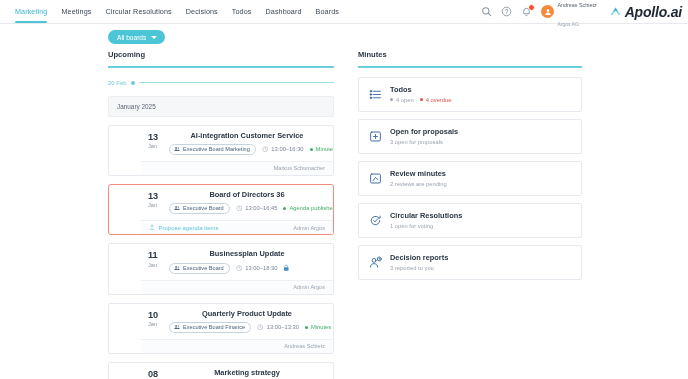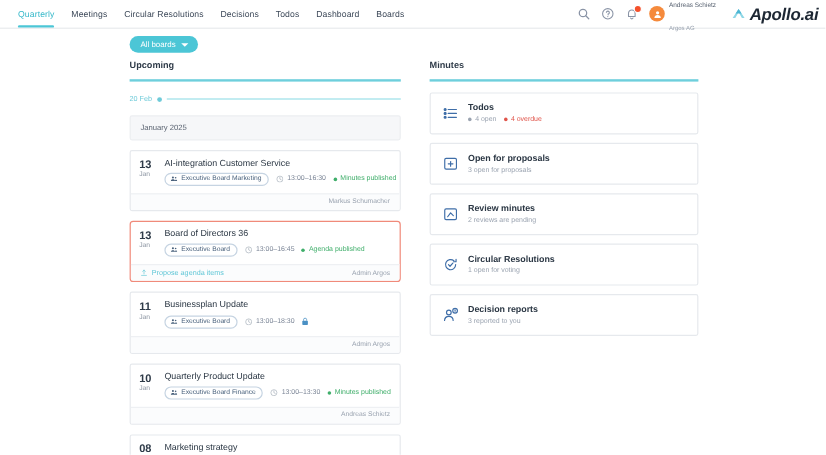--- a/index.html
+++ b/index.html
@@ -112,31 +112,32 @@
     margin-bottom: 8px;
   }
 
   
   .mcard {
     background: #ffffff;
     border: 1px solid #e6e9ed;
     border-radius: 2px;
     margin-bottom: 8px;
     overflow: hidden;
+    padding-left: 32px;
   }
   .mcard.highlight {
     border: 1.2px solid #f08a7a;
     border-radius: 3px;
   }
   .mcard-body { display: flex; padding: 6px 8px 6px 7px; gap: 6px; }
   .mdate { width: 15px; flex: none; text-align: left; padding-top: 1px; }
   .mday { font-size: 9.2px; font-weight: bold; color: #2e3a48; line-height: 1; }
   .mmon { font-size: 5.6px; color: #8b94a1; line-height: 1; margin-top: 2.5px; }
   .minfo { flex: 1; min-width: 0; }
-  .mtitle { font-size: 7.4px; font-weight: normal; color: #2b3triangle; color:#2b3744; line-height: 1.1; }
+  .mtitle { font-size: 7.4px; font-weight: bold; color: #2b3triangle; color:#2b3744; line-height: 1.1; text-align: center; }
   .mmeta { display: flex; align-items: center; gap: 6px; margin-top: 4px; flex-wrap: nowrap; }
   .chip {
     display: inline-flex; align-items: center; gap: 3px;
     border: 1px solid #c6d4e2;
     border-radius: 7px;
     padding: 1.5px 5px 1.5px 4px;
     font-size: 5.6px;
     color: #49617c;
     white-space: nowrap;
   }
@@ -182,21 +183,21 @@
   .asub .pill { display: inline-flex; align-items: center; gap: 3px; }
   .asub .pdot { width: 3px; height: 3px; border-radius: 50%; background: #9aa3b0; }
   .asub .pill.overdue { color: #e0544a; }
   .asub .pill.overdue .pdot { background: #e0544a; }
 </style>
 </head>
 <body>
 
 <div class="header">
   <div class="nav" id="nav">
-      <div class="nav-item active">Quarterly</div>
+      <div class="nav-item active">Marketing</div>
       <div class="nav-item">Meetings</div>
       <div class="nav-item">Circular Resolutions</div>
       <div class="nav-item">Decisions</div>
       <div class="nav-item">Todos</div>
       <div class="nav-item">Dashboard</div>
       <div class="nav-item">Boards</div>
     </div>
 
   <div class="header-right">
     <span class="hicon">

